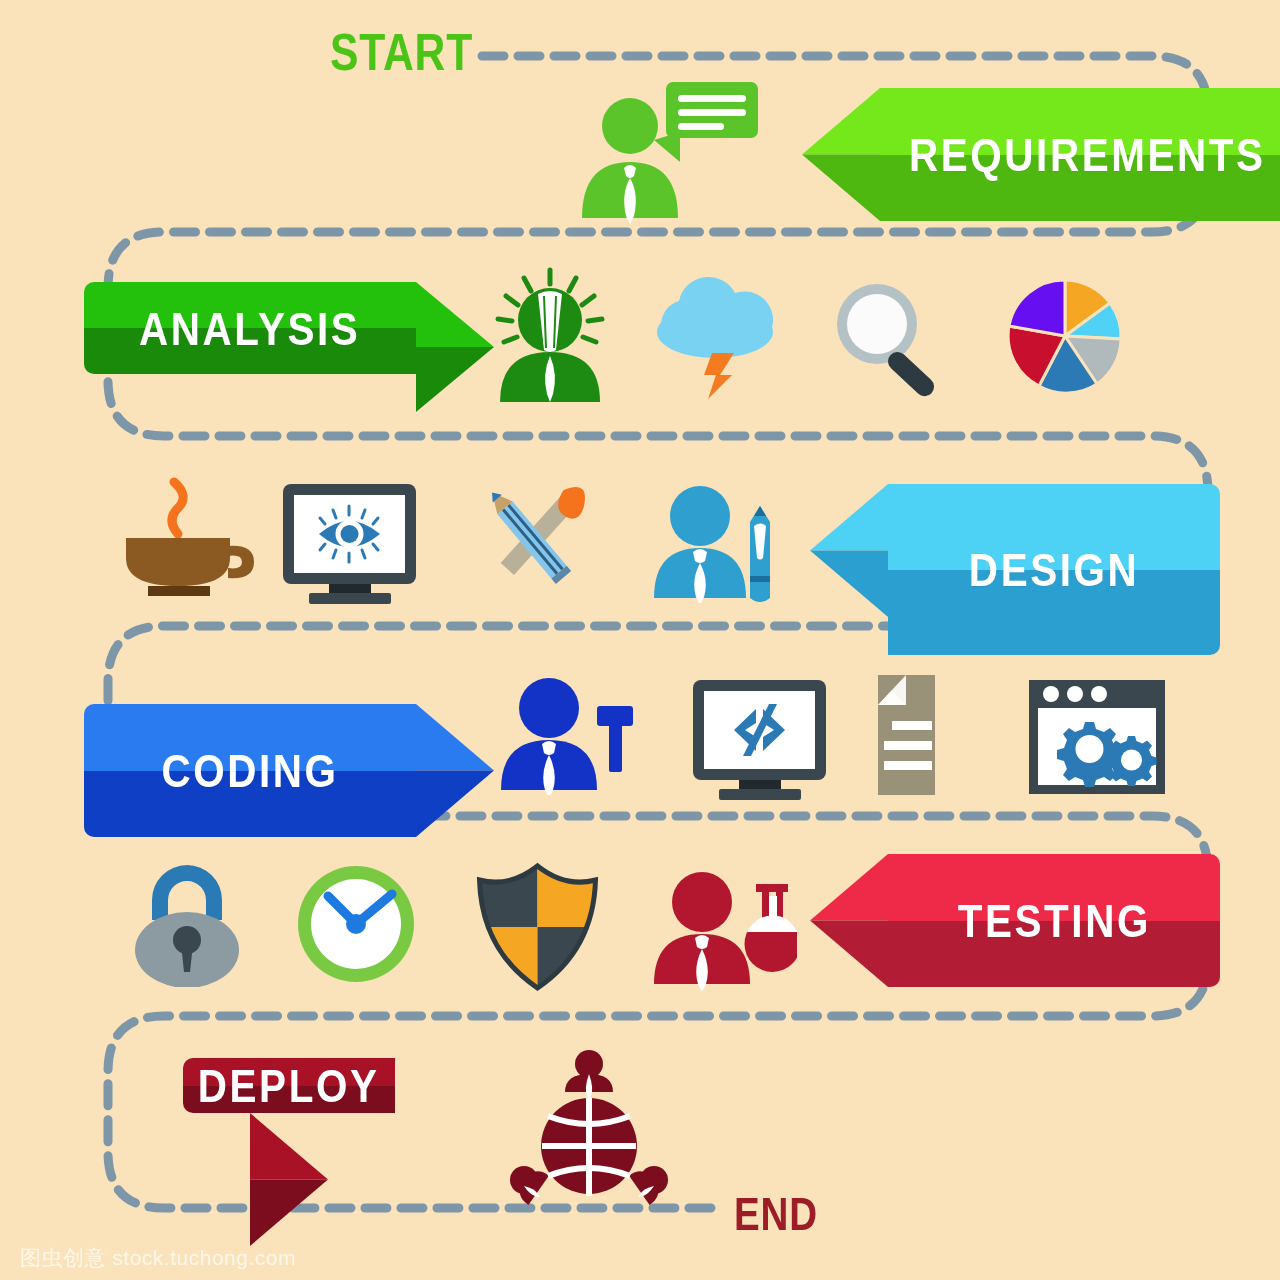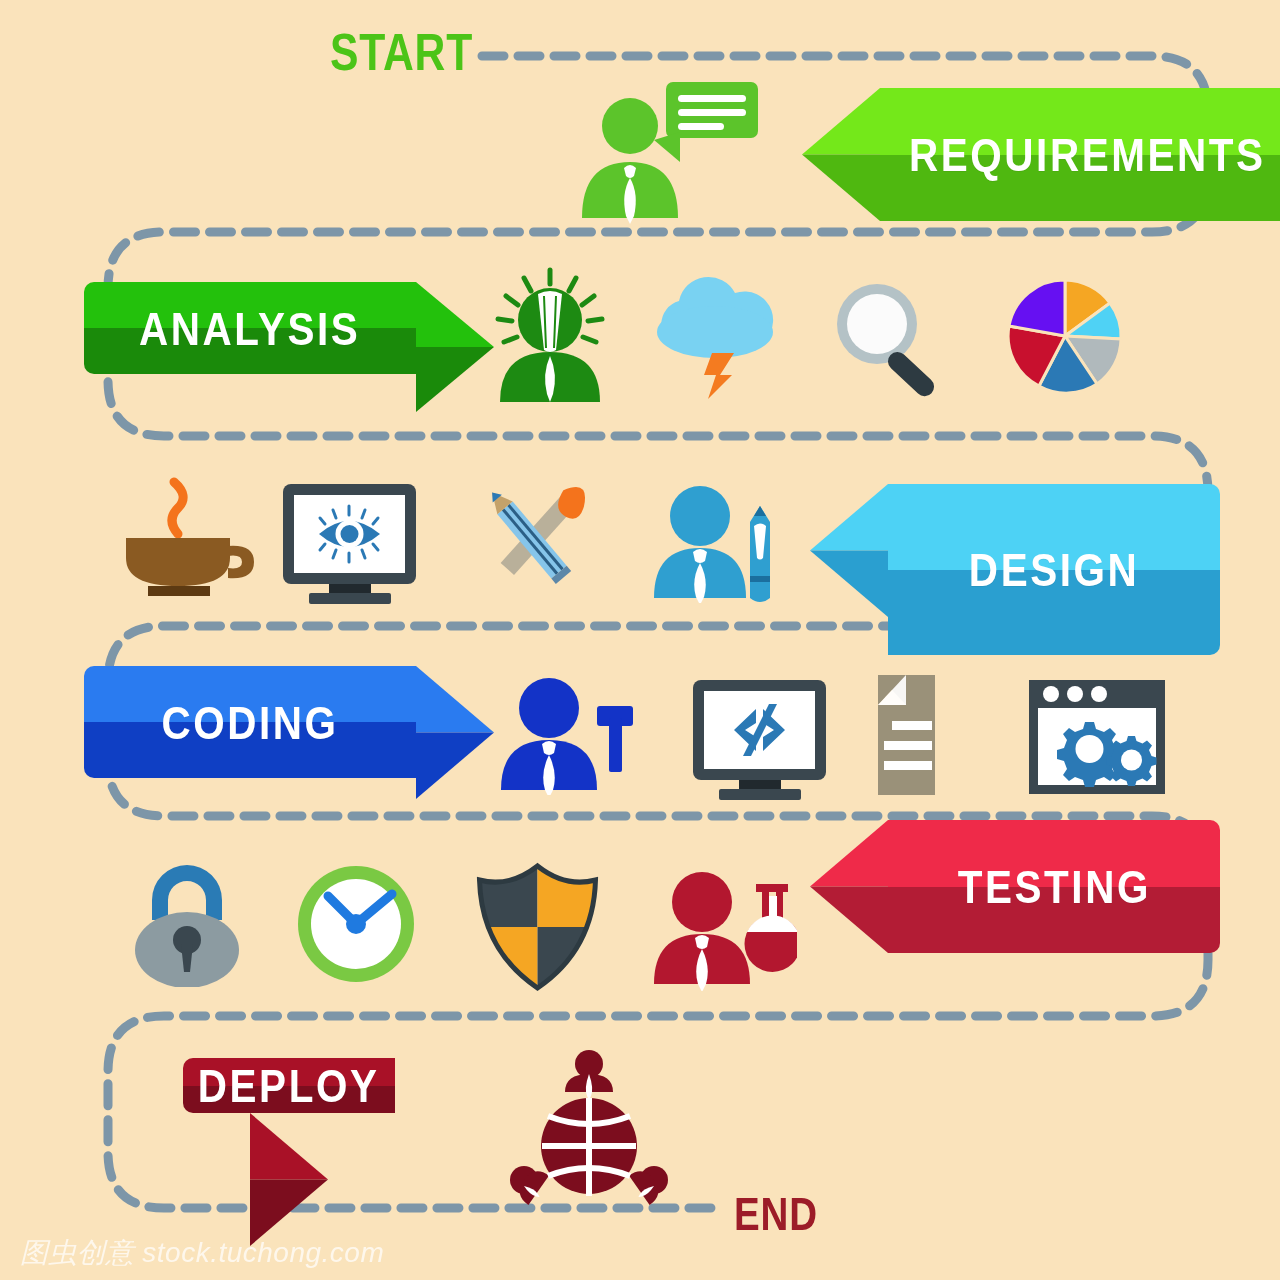--- a/index.html
+++ b/index.html
@@ -95,25 +95,24 @@
   .banner.left .body { border-radius: 0 10px 10px 0; }
   .banner.left .top-half { border-radius: 0 10px 0 0; }
   .banner.left .bot-half { border-radius: 0 0 10px 0; }
 
   
   .icon { position: absolute; }
 
   .watermark {
     position: absolute;
     left: 8px; bottom: 8px;
-    font-size: 28px;
+    font-size: 21px;
     color: rgba(255,255,255,0.72);
     letter-spacing: 0.5px;
     white-space: nowrap;
-    font-style: italic;
   }
 </style>
 </head>
 <body>
 
 <div id="stage">
 
   <svg class="path-layer" viewBox="0 0 1280 1280" width="1280" height="1280">
     <g fill="none" stroke="#7d96a8" stroke-width="9" stroke-linecap="round" stroke-dasharray="22 14">
       <path d="M 470 56 L 1140 56 Q 1196 56 1196 112 L 1196 176 Q 1196 232 1140 232 L 152 232 Q 96 232 96 288 L 96 380 Q 96 436 152 436 L 1140 436 Q 1196 436 1196 492 L 1196 570 Q 1196 626 1140 626 L 152 626 Q 96 626 96 682 L 96 760 Q 96 816 152 816 L 1140 816 Q 1196 816 1196 872 L 1196 960 Q 1196 1016 1140 1016 L 152 1016 Q 96 1016 96 1072 L 96 1152 Q 96 1208 152 1208 L 700 1208"></path>
@@ -274,21 +273,21 @@
         <polygon points="78,133 78,66.5 0,66.5" fill="#2a9fd0"></polygon>
       </svg>
     </div>
     <div class="body">
       <div class="top-half" style="background:#4dd2f5"></div>
       <div class="bot-half" style="background:#2a9fd0"></div>
       <span class="label">DESIGN</span>
     </div>
   </div>
 
-  <div class="banner right" style="left:72px; top:666px; width:410px; height:112px;">
+  <div class="banner right" style="left:72px; top:704px; width:410px; height:133px;">
     <div class="body">
       <div class="top-half" style="background:#2a7bf0"></div>
       <div class="bot-half" style="background:#0f3fc4"></div>
       <span class="label">CODING</span>
     </div>
     <div class="tip">
       <svg width="78" height="133" viewBox="0 0 78 133">
         <polygon points="0,0 0,66.5 78,66.5" fill="#2a7bf0"></polygon>
         <polygon points="0,133 0,66.5 78,66.5" fill="#0f3fc4"></polygon>
       </svg>
@@ -382,21 +381,21 @@
     <g>
       <rect x="104" y="18" width="32" height="8" fill="#b3172f"></rect>
       <rect x="110" y="24" width="7" height="28" fill="#b3172f"></rect>
       <rect x="124" y="24" width="7" height="28" fill="#b3172f"></rect>
       <circle cx="120.5" cy="78" r="28" fill="#b3172f"></circle>
       <path d="M 95 66 a 28 28 0 0 1 51 0 Z" fill="#ffffff"></path>
       <rect x="117" y="30" width="8" height="26" fill="#ffffff"></rect>
     </g>
   </svg>
 
-  <div class="banner left" style="left:798px; top:820px; width:410px; height:133px;">
+  <div class="banner left" style="left:798px; top:854px; width:410px; height:133px;">
     <div class="tip">
       <svg width="78" height="133" viewBox="0 0 78 133">
         <polygon points="78,0 78,66.5 0,66.5" fill="#ef2a49"></polygon>
         <polygon points="78,133 78,66.5 0,66.5" fill="#b31c35"></polygon>
       </svg>
     </div>
     <div class="body">
       <div class="top-half" style="background:#ef2a49"></div>
       <div class="bot-half" style="background:#b31c35"></div>
       <span class="label">TESTING</span>

